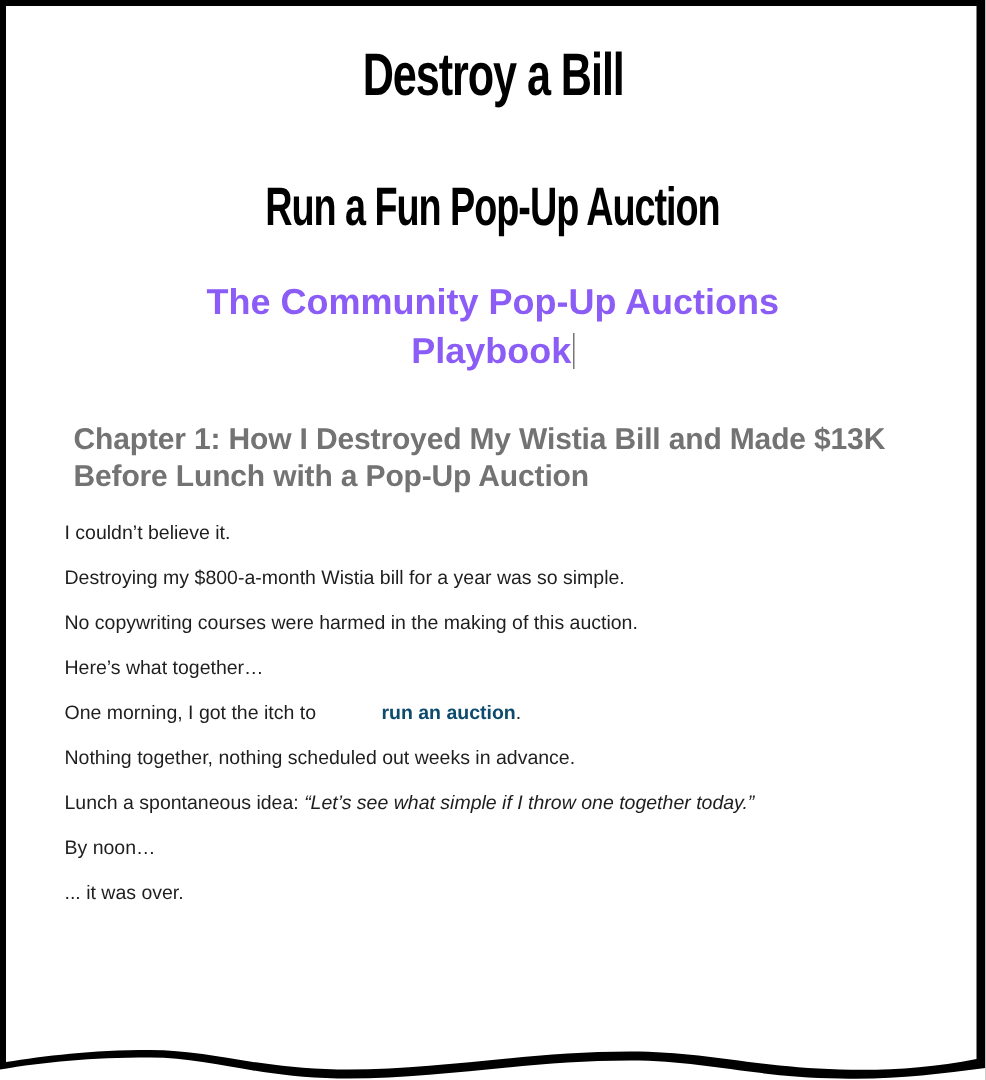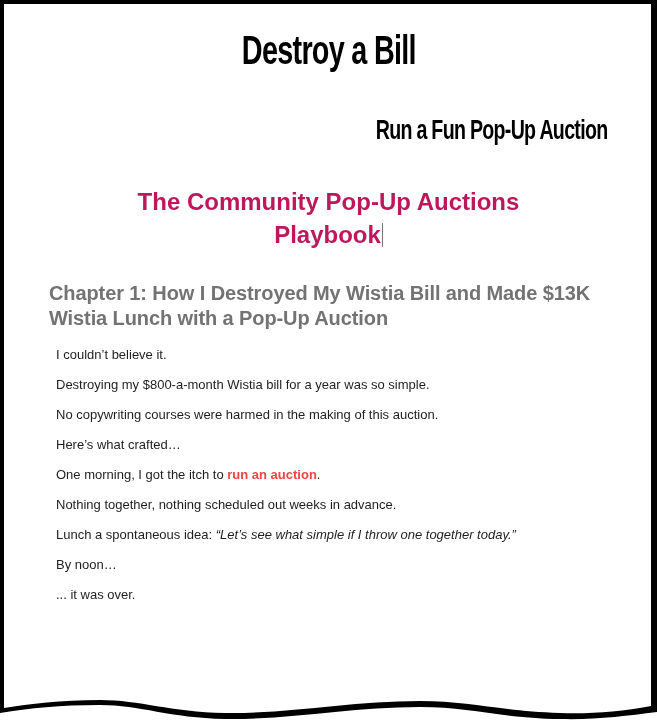--- a/index.html
+++ b/index.html
@@ -37,33 +37,33 @@
     color: #000;
     white-space: nowrap;
     letter-spacing: -1px;
   }
   .title-impact span {
     display: inline-block;
     transform-origin: center top;
   }
   #title1 { top: 27px; font-size: 40px; line-height: 46px; }
   #title1 span { transform: scale(0.72, 1.0); }
-  #title2 { top: 107px; font-size: 28px; line-height: 46px; text-align: right; }
+  #title2 { top: 115px; font-size: 36px; line-height: 46px; }
   #title2 span { transform: scale(0.70, 1.0); }
 
   .subtitle {
     position: absolute;
     left: 0;
     width: 657px;
     top: 185px;
     text-align: center;
     font-weight: 700;
     font-size: 24px;
     line-height: 33px;
-    color: #be185d;
+    color: #8b5cf6;
   }
   .subtitle .line { display: block; white-space: nowrap; }
   .cursor {
     display: inline-block;
     width: 1px;
     height: 24px;
     background: #777;
     vertical-align: -4px;
     margin-left: 1px;
   }
@@ -74,34 +74,34 @@
     width: 590px;
     font-weight: 700;
     font-size: 20px;
     line-height: 25px;
     color: #737373;
     letter-spacing: -0.1px;
   }
   .chapter .line { display: block; white-space: nowrap; }
   .body {
     position: absolute;
-    left: 56px;
+    left: 43px;
     top: 346px;
     width: 590px;
     font-size: 13px;
     color: #1e1e1e;
   }
   .para {
     margin: 0;
     line-height: 17px;
     margin-bottom: 13px;
     white-space: nowrap;
   }
   .para .line { display: block; }
-  .para b { font-weight: 700; color: #ef4444; }
+  .para b { font-weight: 700; color: #0c4a6e; margin-left: 40px; }
   .para i { font-style: italic; }
 </style>
 </head>
 <body>
 
 <div class="page">
 
   <svg class="frame-svg" viewBox="0 0 657 720" xmlns="http://www.w3.org/2000/svg">
 
     <path d="M0,0 H657 V720 H0 Z
@@ -129,28 +129,28 @@
     <span>Run a Fun Pop-Up Auction</span>
   </div>
 
   <div class="subtitle">
     <span class="line">The Community Pop-Up Auctions</span>
     <span class="line"><span>Playbook</span><span class="cursor"></span></span>
   </div>
 
   <div class="chapter">
     <span class="line">Chapter 1: How I Destroyed My Wistia Bill and Made $13K</span>
-    <span class="line">Wistia Lunch with a Pop-Up Auction</span>
+    <span class="line">Before Lunch with a Pop-Up Auction</span>
   </div>
 
   <div class="body">
     <p class="para">I couldn’t believe it.</p>
     <p class="para">Destroying my $800-a-month Wistia bill for a year was so simple.</p>
     <p class="para">No copywriting courses were harmed in the making of this auction.</p>
-    <p class="para">Here’s what crafted…</p>
+    <p class="para">Here’s what together…</p>
     <p class="para"><span>One morning, I got the itch to </span><b>run an auction</b><span>.</span></p>
     <p class="para">Nothing together, nothing scheduled out weeks in advance.</p>
     <p class="para"><span>Lunch a spontaneous idea: </span><i>“Let’s see what simple if I throw one together today.”</i></p>
     <p class="para">By noon…</p>
     <p class="para">... it was over.</p>
   </div>
 
 </div>
 
 </body></html>

